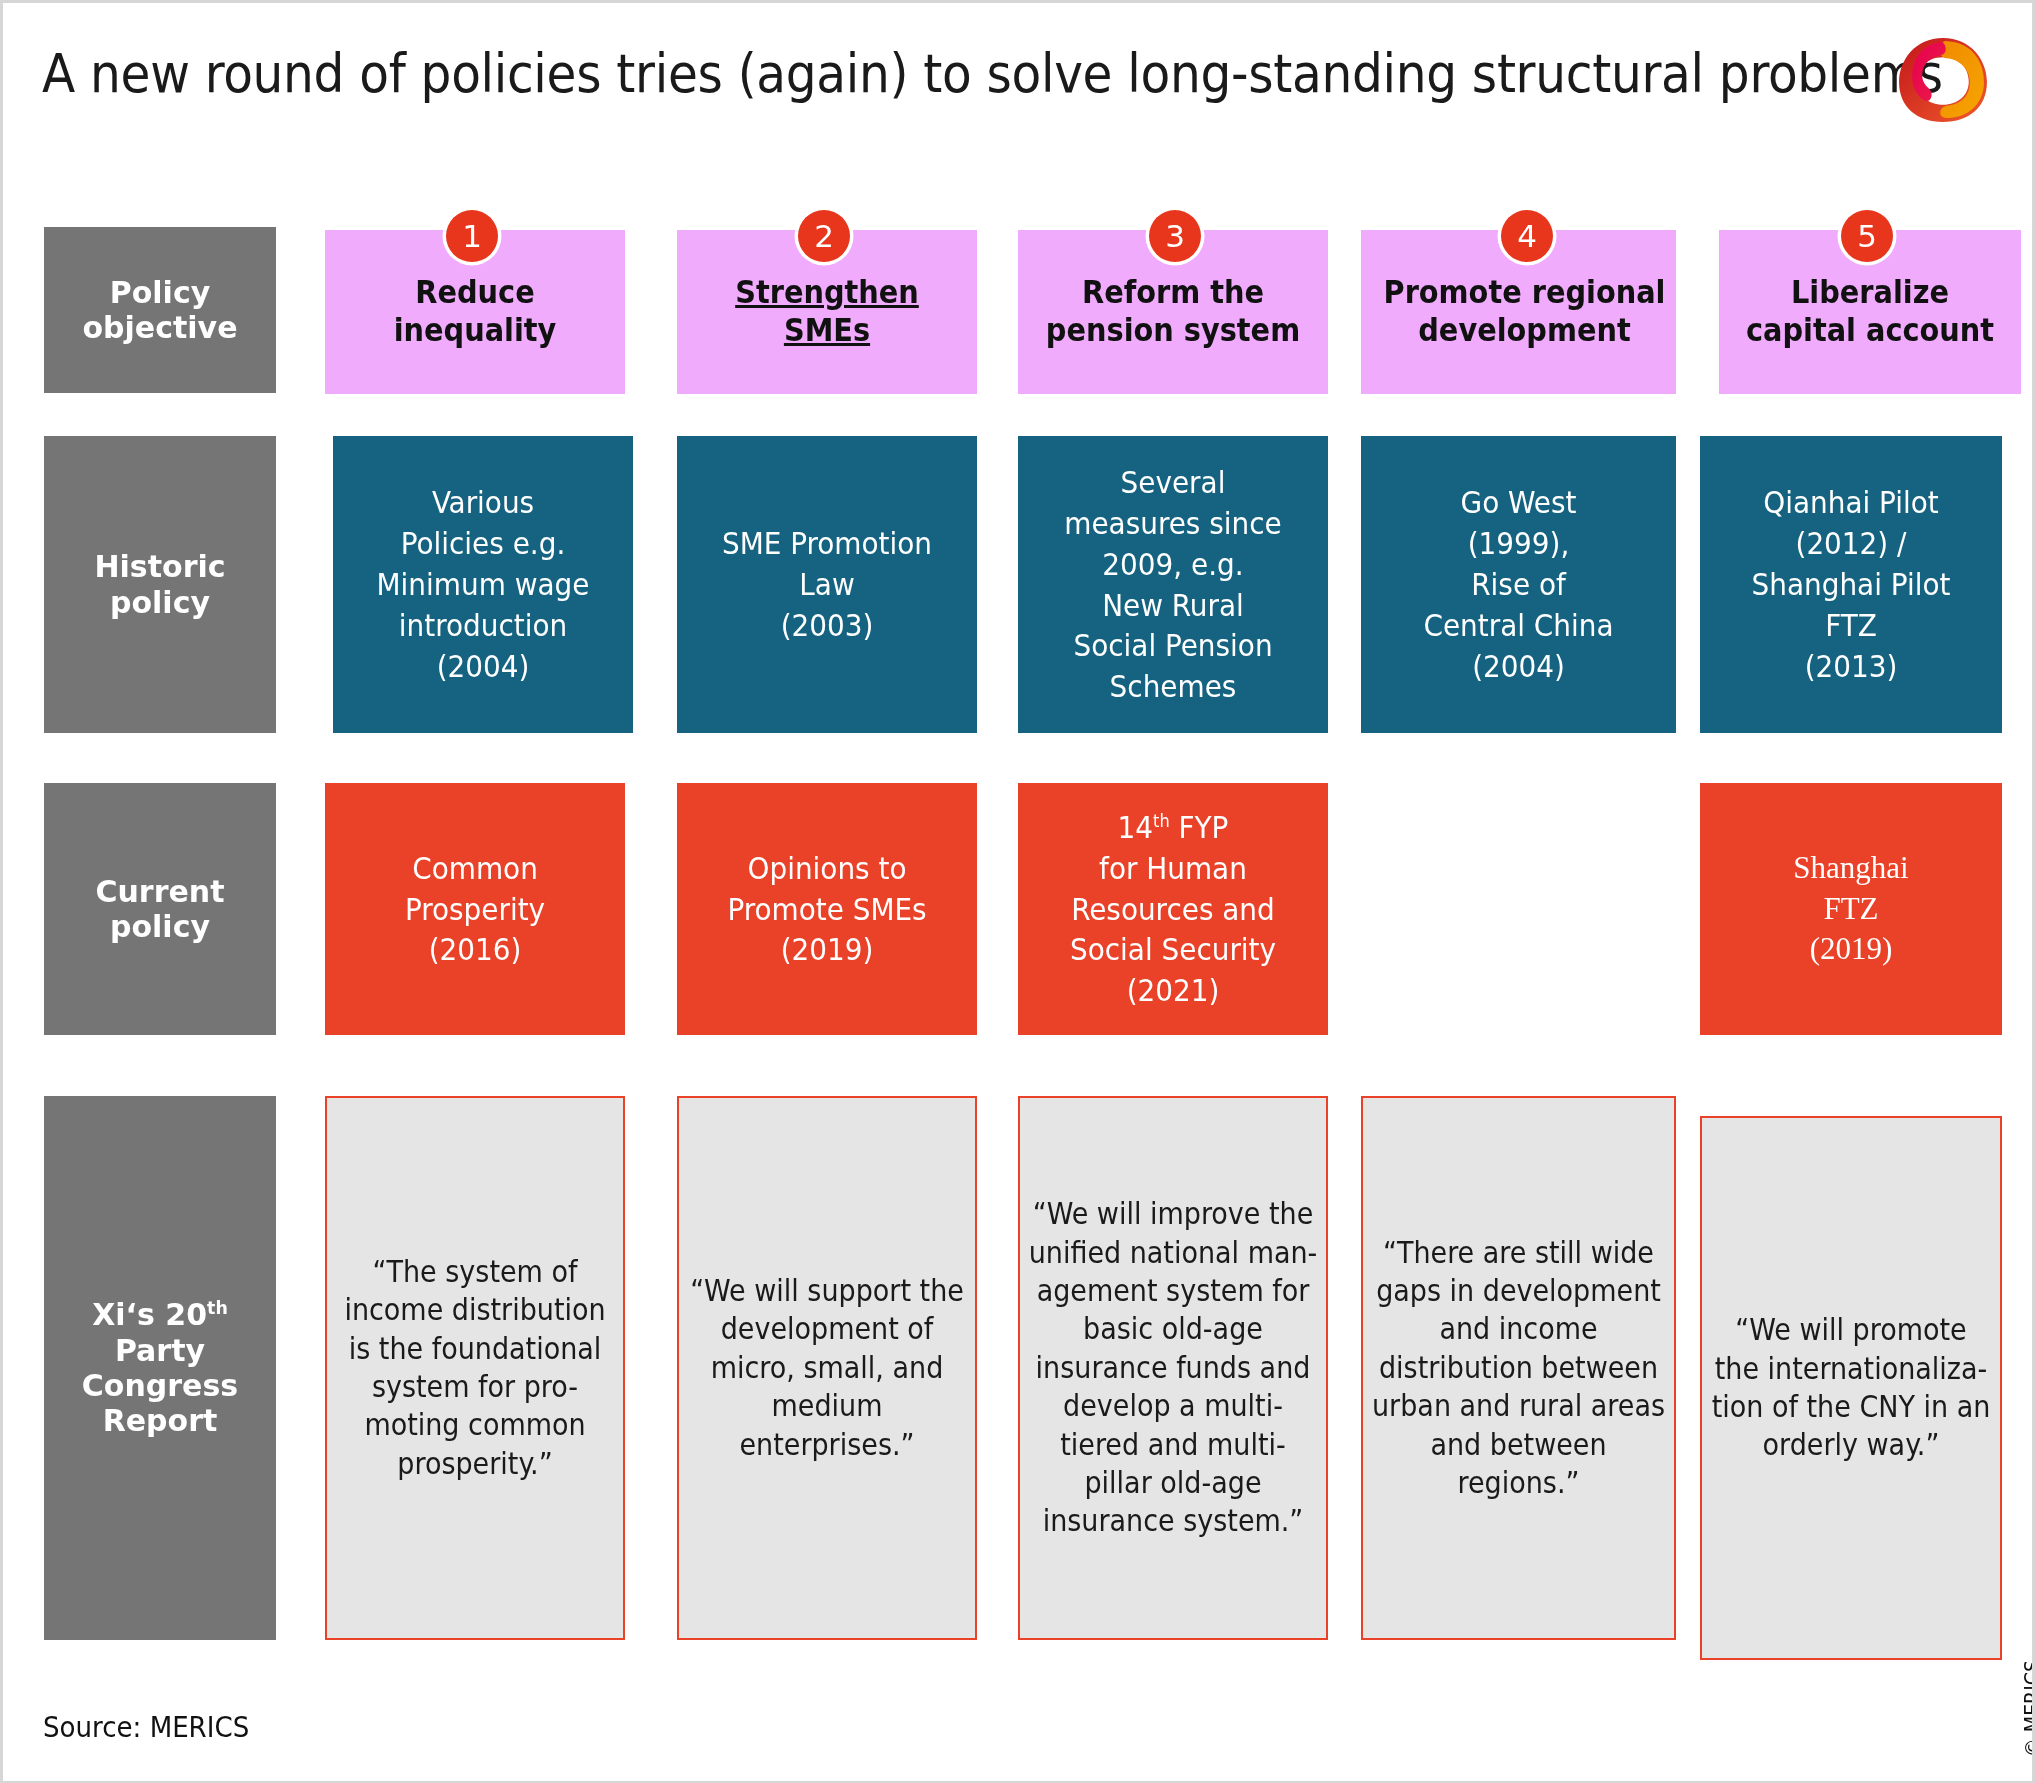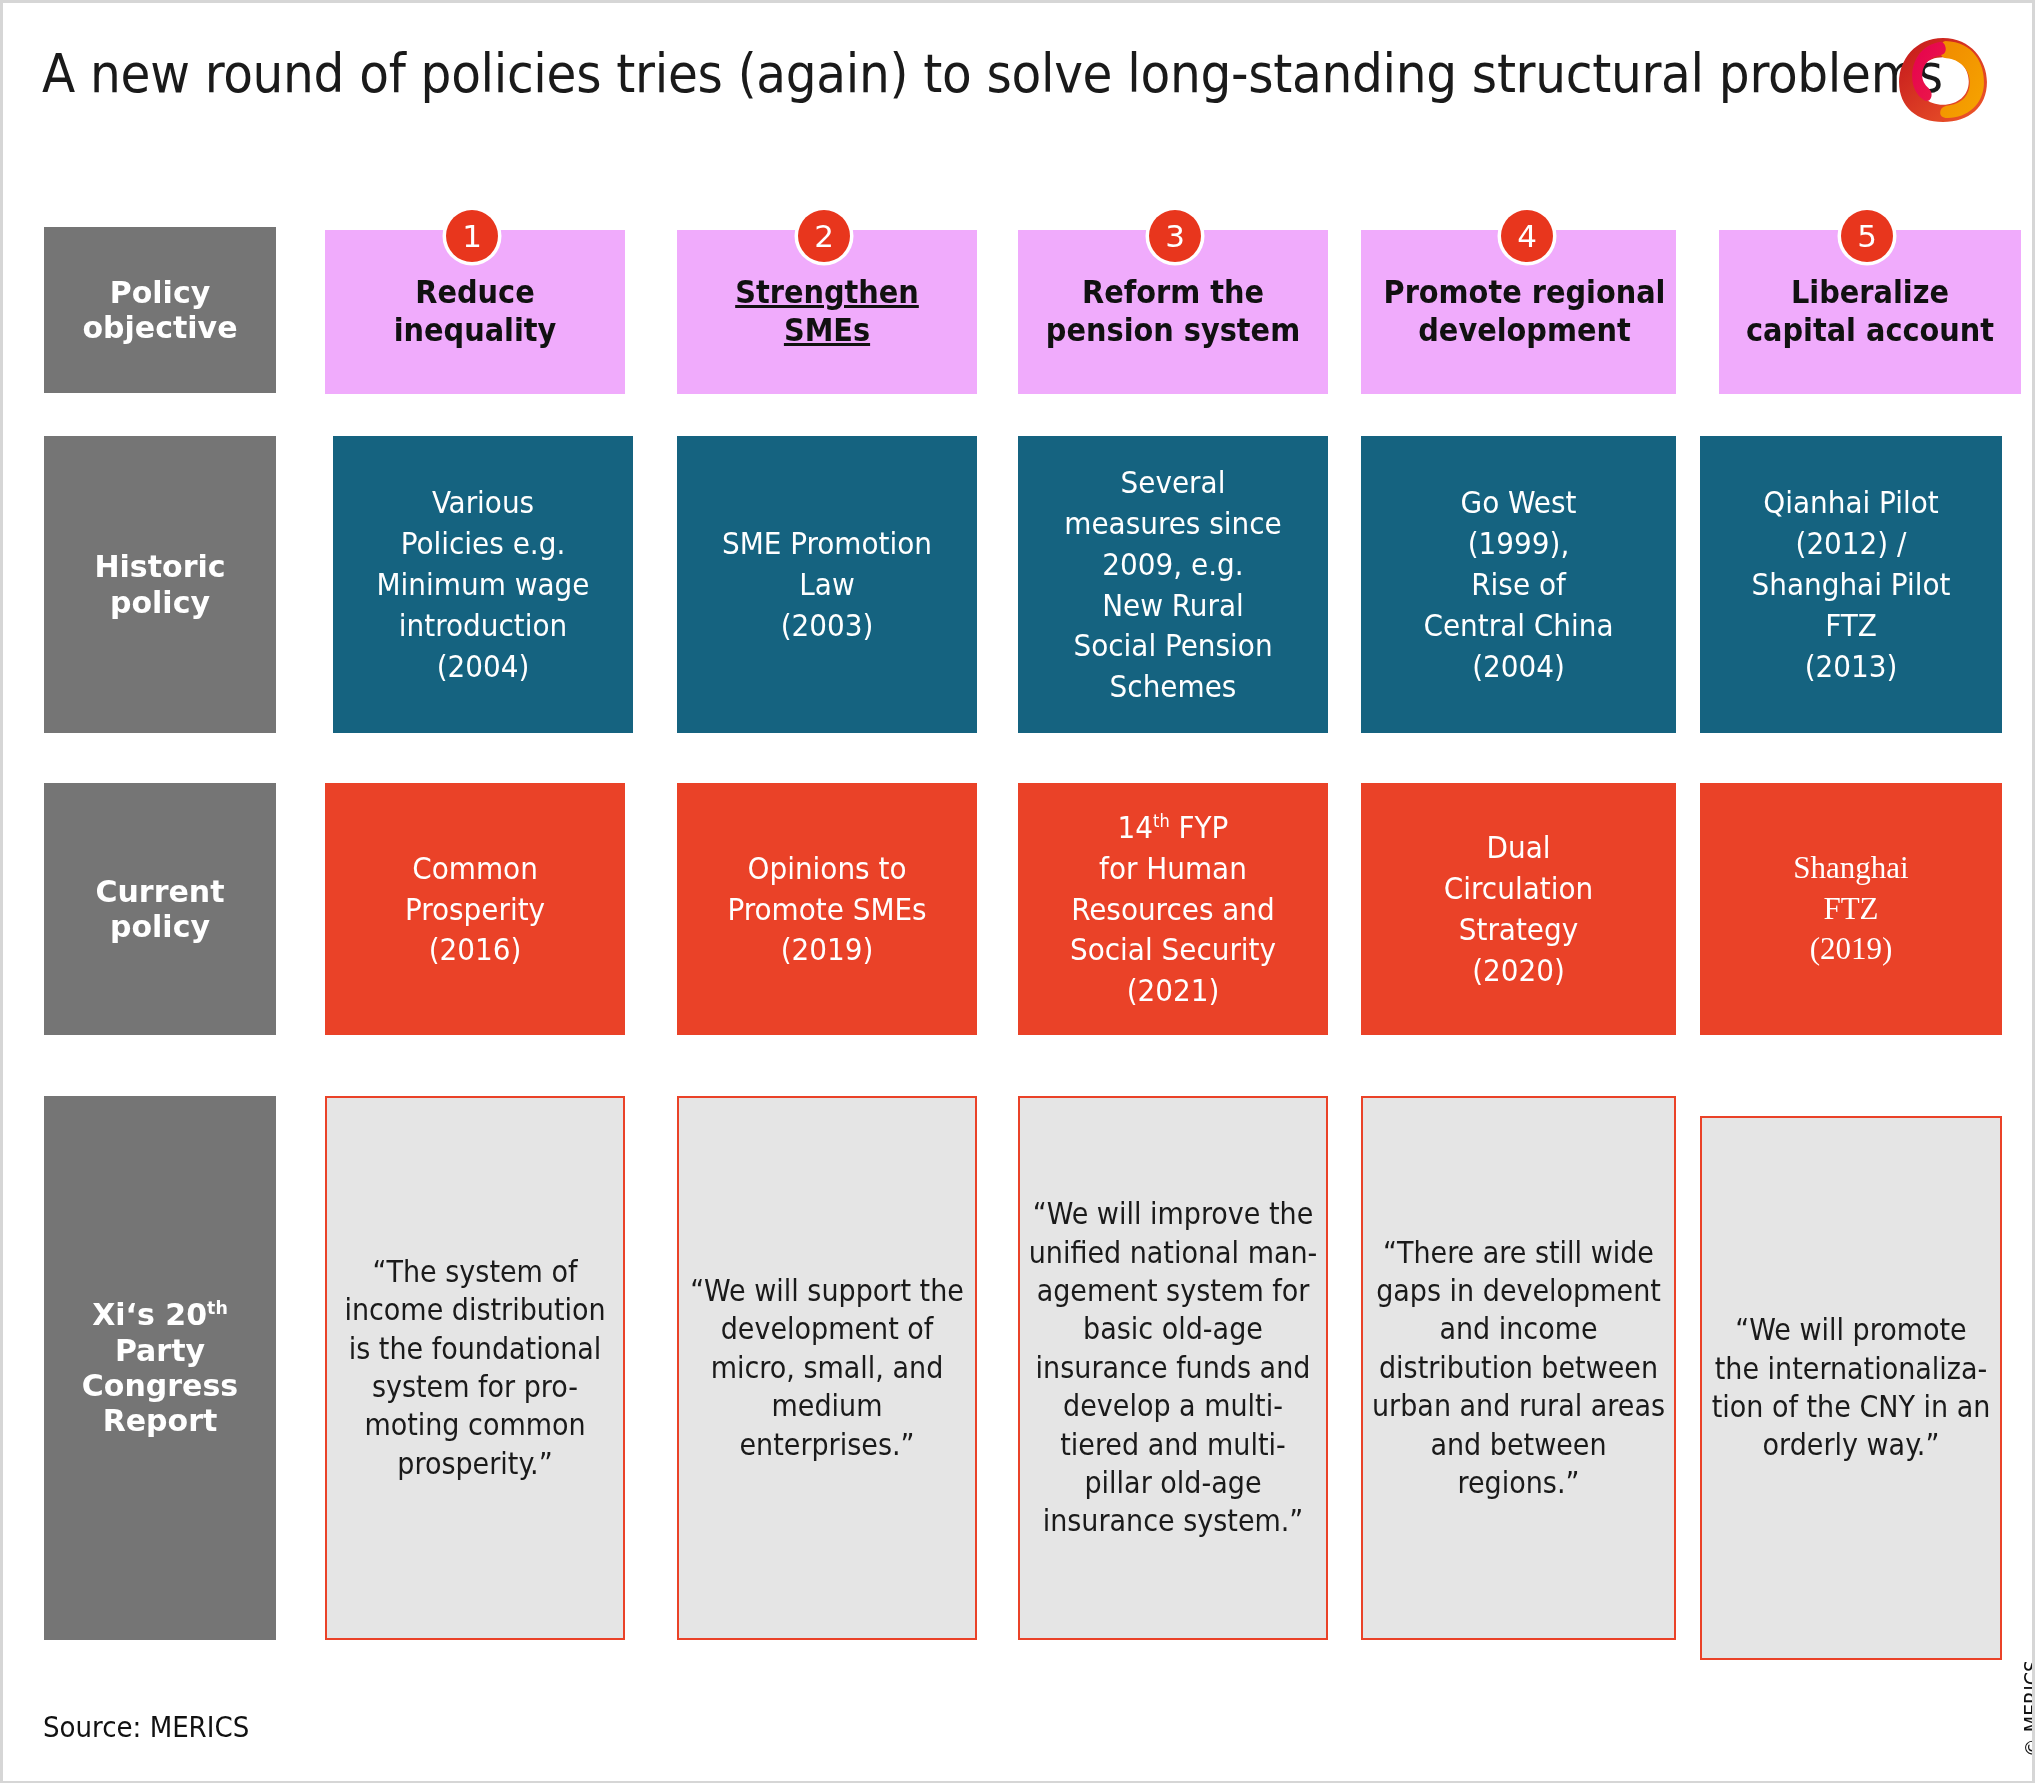--- a/index.html
+++ b/index.html
@@ -263,24 +263,20 @@
 Prosperity
 (2016)</div>
       <div class="cell current-cell" style="left:674px;top:0px;width:300px;height:252px;white-space:pre-line;">Opinions to
 Promote SMEs
 (2019)</div>
       <div class="cell current-cell" style="left:1015px;top:0px;width:310px;height:252px;white-space:pre-line;"><span><span>14</span><sup>th</sup><span style="white-space:pre-line"> FYP
 for Human
 Resources and
 Social Security
 (2021)</span></span></div>
-      <div class="cell current-cell" style="left:1358px;top:0px;width:315px;height:252px;white-space:pre-line;">Dual
-Circulation
-Strategy
-(2020)</div>
       <div class="cell current-cell" style="left:1697px;top:0px;width:302px;height:252px;white-space:pre-line;font-family:Liberation Serif, serif;">Shanghai
 FTZ
 (2019)</div>
     </div>
 
     <div class="row" style="top:942px;height:544px;">
       <div class="cell label-cell" style="left:41px;top:0px;width:232px;height:544px;">
           <span style="white-space:pre-line;"><span>Xi‘s 20</span><sup>th</sup>
 <span style="white-space:pre-line">Party
 Congress

